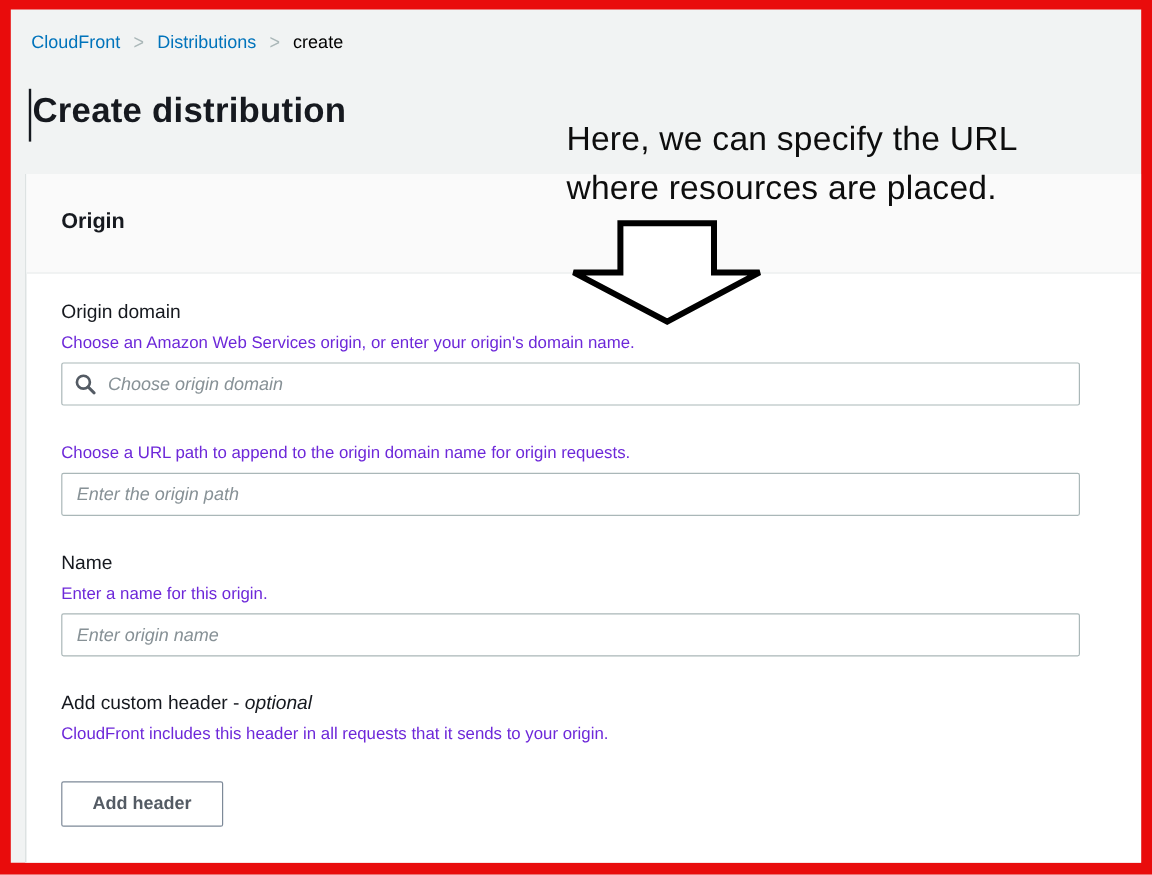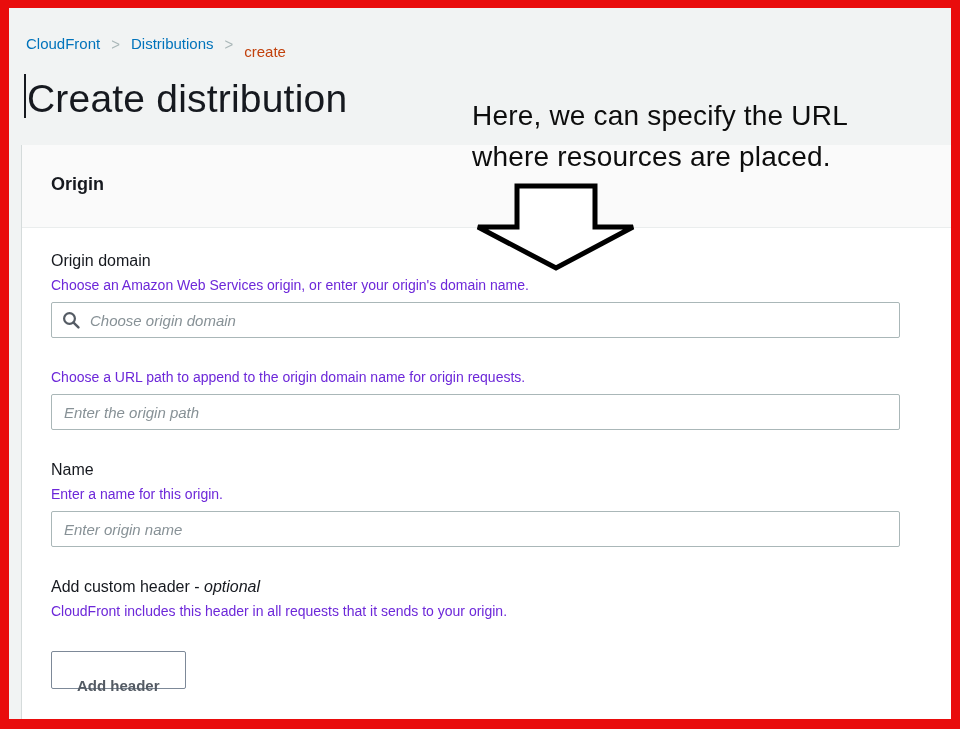--- a/index.html
+++ b/index.html
@@ -16,30 +16,30 @@
   }
 
   
   .breadcrumb {
     position:absolute; left:17px; top:19px;
     display:flex; align-items:center; gap:11px;
     font-size:15px;
   }
   .crumb-link { color:#0073bb; cursor:pointer; text-decoration:none; }
   .crumb-sep  { color:#aab7b8; font-size:15px; transform:scaleY(1.15); }
-  .crumb-current { color:#c2410c;margin-top:16px; }
+  .crumb-current { color:#000000; }
 
   
   .text-caret {
     position:absolute; left:15px; top:66px;
     width:2px; height:44px; background:#16191f;
   }
   .page-title {
     position:absolute; left:18px; top:69px;
-    font-size:39px; font-weight:400; color:#16191f;
+    font-size:29px; font-weight:700; color:#16191f;
     letter-spacing:.2px;
   }
 
   
   .annotation {
     position:absolute; left:463px; top:87px; width:440px;
     font-size:28px; line-height:41px; color:#0d0d0d;
     z-index:6; letter-spacing:.2px;
   }
   .annotation-arrow { position:absolute; left:461px; top:171px; z-index:6; }
@@ -79,21 +79,21 @@
     padding:0 12px;
   }
   .input-wrap input::placeholder { color:#879196; font-style:italic; opacity:1; }
   .input-wrap.with-icon input { padding-left:38px; }
   .search-glyph { position:absolute; left:11px; top:9px; width:18px; height:18px; pointer-events:none; }
 
   .add-header-btn {
     margin-top:31px;
     display:inline-block;
     height:38px; line-height:36px;
-    padding:16px 25px;
+    padding:0 25px;
     background:#fff;
     border:1px solid #7d8998; border-radius:2px;
     font-family:"Liberation Sans", sans-serif;
     font-size:15px; font-weight:700; color:#545b64;
     cursor:pointer;
   }
 </style>
 </head>
 <body>
 

